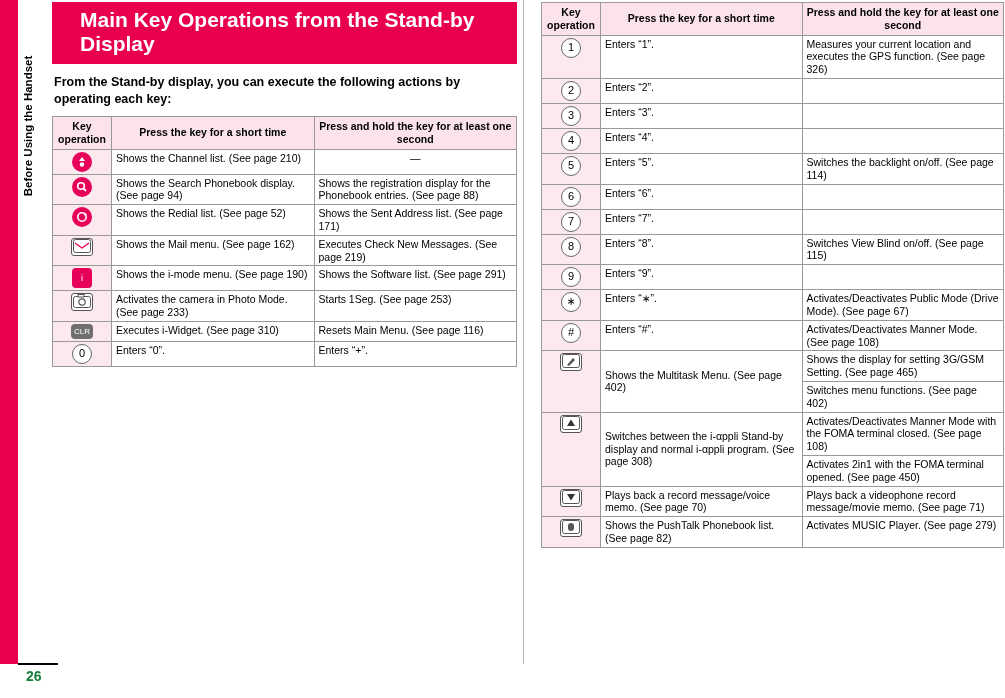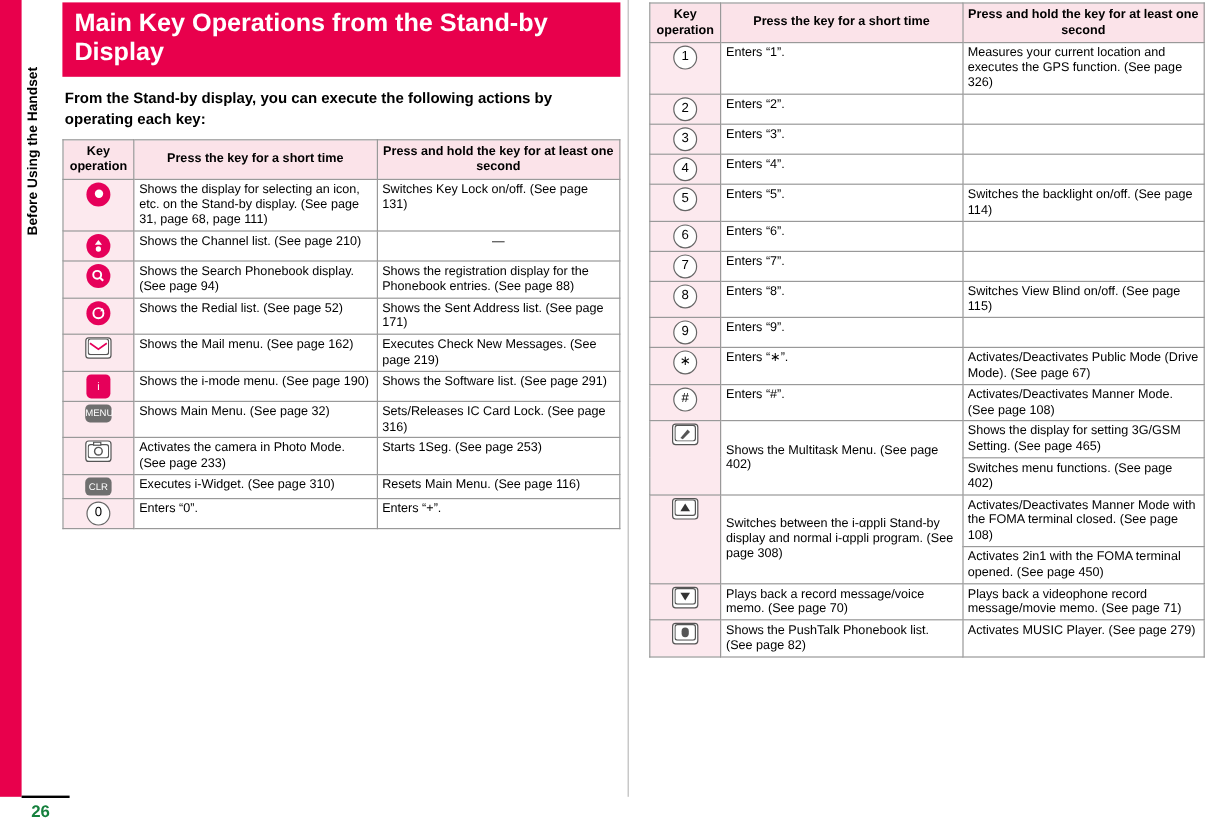--- a/index.html
+++ b/index.html
@@ -40,21 +40,21 @@
   
   .col-left{
     position:absolute;left:52px;top:0;width:465px;
   }
   .col-right{
     position:absolute;left:541px;top:0;width:463px;
   }
   .title-band{
     background:#e8004c;color:#fff;
     font-size:21px;font-weight:bold;
-    padding:6px 10px 8px 10px;
+    padding:6px 10px 8px 28px;
     line-height:1.15;
     margin-top:2px;
   }
   .intro{
     font-size:12.5px;
     font-weight:bold;
     margin:10px 2px 8px 2px;
     line-height:1.35;
   }
   table.keytable{
@@ -145,25 +145,20 @@
   <table class="keytable">
     <thead>
       <tr>
         <th class="keycol">Key operation</th>
         <th>Press the key for a short time</th>
         <th>Press and hold the key for at least one second</th>
       </tr>
     </thead>
     <tbody>
 
-      <tr>
-        <td class="keycell"><span class="kicon dot"></span></td>
-        <td>Shows the display for selecting an icon, etc. on the Stand-by display. (See page 31, page 68, page 111)</td>
-        <td>Switches Key Lock on/off. (See page 131)</td>
-      </tr>
 
       <tr>
         <td class="keycell">
           <span class="kicon">
             <svg class="glyph-svg" width="20" height="20" viewBox="0 0 20 20" aria-hidden="true">
                 <circle cx="10" cy="10" r="9" fill="#e6005a"></circle>
                 <polygon points="10,5 13,9 7,9" fill="#fff"></polygon>
                 <circle cx="10" cy="12.5" r="2.2" fill="#fff"></circle>
               </svg>
           </span>
@@ -215,27 +210,20 @@
       </tr>
 
       <tr>
         <td class="keycell">
           <span class="kicon small-sq">i</span>
         </td>
         <td>Shows the i-mode menu. (See page 190)</td>
         <td>Shows the Software list. (See page 291)</td>
       </tr>
 
-      <tr>
-        <td class="keycell">
-          <span class="kicon grey">MENU</span>
-        </td>
-        <td>Shows Main Menu. (See page 32)</td>
-        <td>Sets/Releases IC Card Lock. (See page 316)</td>
-      </tr>
 
       <tr>
         <td class="keycell">
           <span class="kicon outline-sq">
             <svg class="glyph-svg" width="18" height="14" viewBox="0 0 18 14" aria-hidden="true">
                 <rect x="0.5" y="2.5" width="17" height="11" rx="2" fill="#fff" stroke="#555"></rect>
                 <rect x="5" y="0.5" width="6" height="2.5" fill="#fff" stroke="#555"></rect>
                 <circle cx="9" cy="8" r="3.2" fill="none" stroke="#555" stroke-width="1.2"></circle>
               </svg>
           </span>

